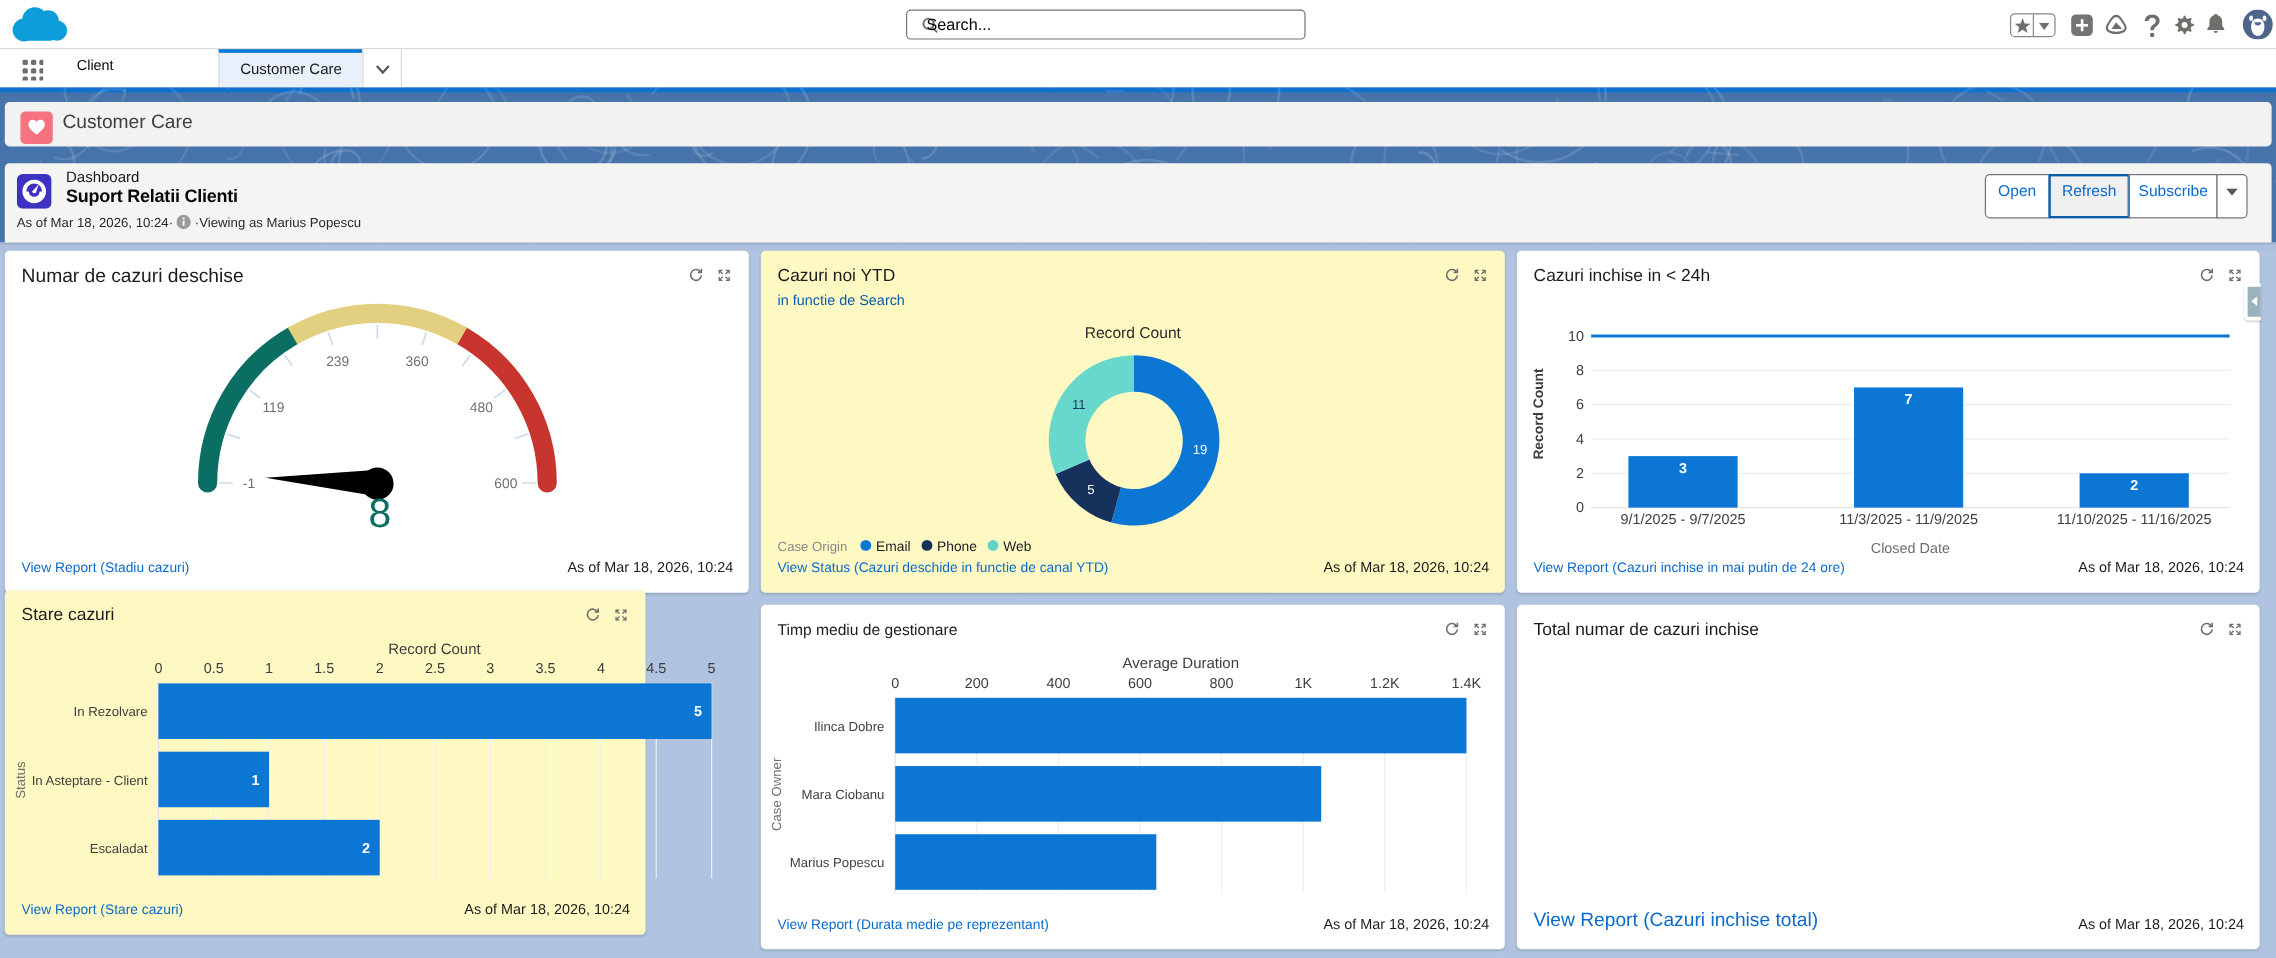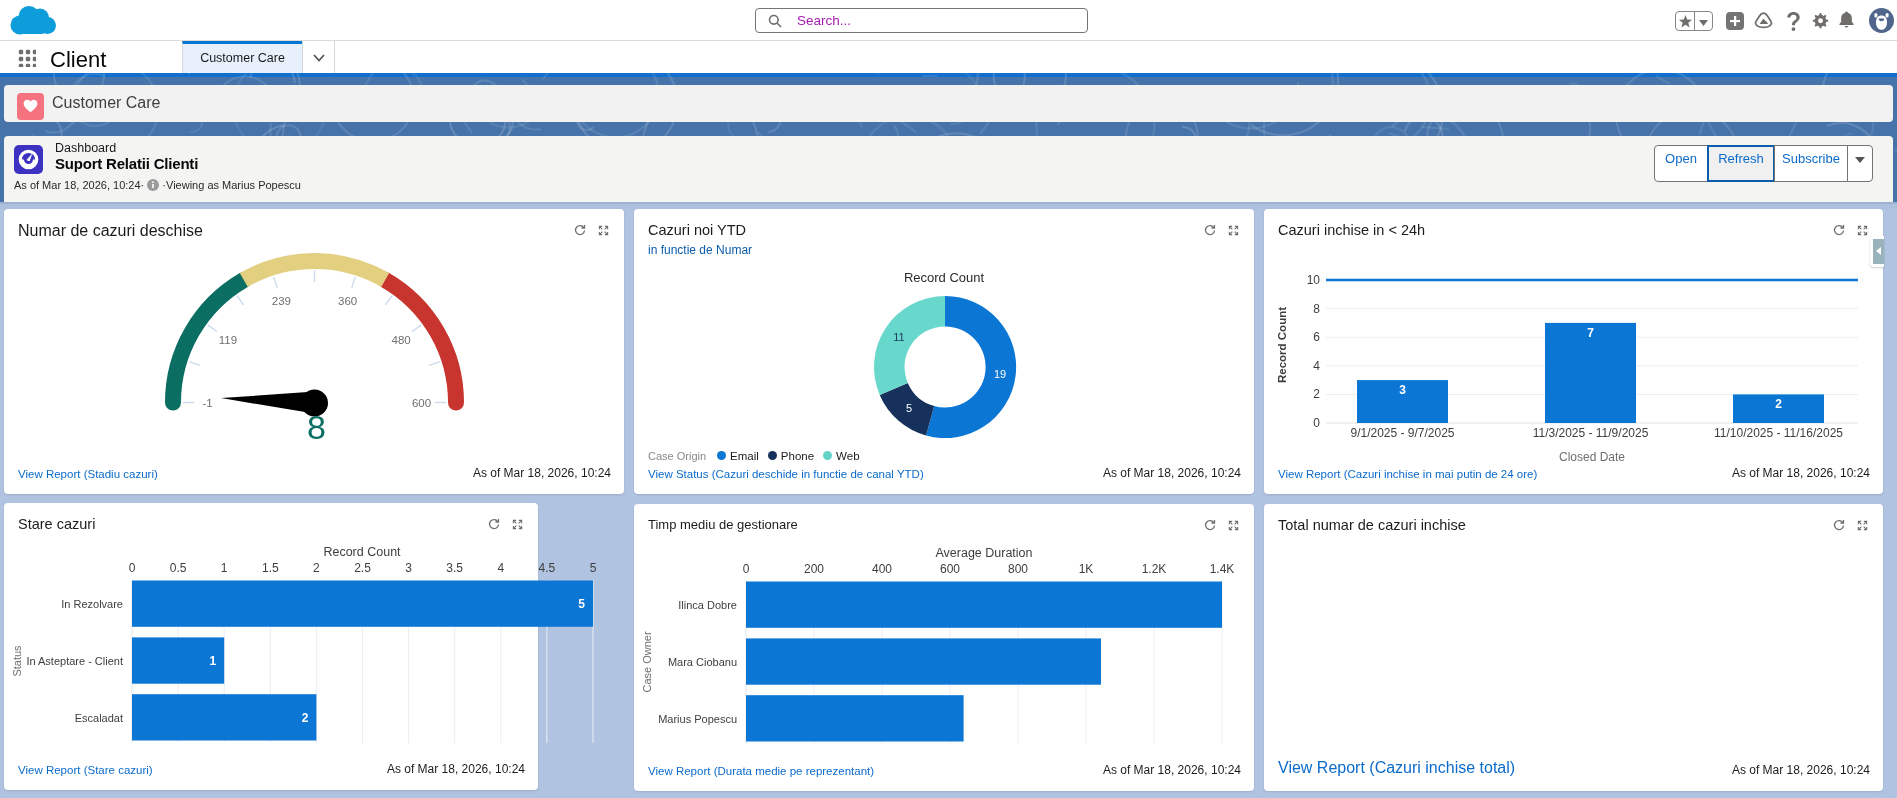--- a/index.html
+++ b/index.html
@@ -13,21 +13,21 @@
         <circle cx="32" cy="13.5" r="9"></circle>
         <circle cx="39.5" cy="21.5" r="8.5"></circle>
         <rect x="10" y="17" width="30" height="13" rx="6.5"></rect>
       </g>
     </svg></div>
 <div style="position:absolute;left:755px;top:8px;width:333px;height:25px;border:1px solid #747474;border-radius:4px;background:#fff"></div>
 <div style="position:absolute;left:768px;top:14px"><svg width="14" height="14" viewBox="0 0 14 14" fill="none" stroke="#706e6b" stroke-width="1.6">
       <circle cx="5.8" cy="5.8" r="4.3"></circle>
       <line x1="9.2" y1="9.2" x2="13" y2="13"></line>
     </svg></div>
-<div style="position:absolute;left:797px;top:13px;font-size:13.5px;color:#a21caf">Search...</div>
+<div style="position:absolute;left:772px;top:13px;font-size:13.5px;color:#000000">Search...</div>
 <div style="position:absolute;left:1675px;top:11px;width:38px;height:20px;border:1px solid #8a8886;border-radius:4px;background:#fff;display:flex">
 <div style="width:19px;border-right:1px solid #8a8886"><svg width="15" height="15" viewBox="0 0 16 16" style="margin:2px 0 0 2px">
         <path d="M8 1 L9.8 5.9 L15 6.1 L11 9.3 L12.4 14.3 L8 11.4 L3.6 14.3 L5 9.3 L1 6.1 L6.2 5.9 Z" fill="#706e6b"></path>
       </svg></div>
 <div style="width:18px"><svg width="9" height="6" viewBox="0 0 9 6" style="margin:6px 0 0 4px">
         <polygon points="0,0 9,0 4.5,6" fill="#706e6b"></polygon>
       </svg></div>
   </div>
 <div style="position:absolute;left:1726px;top:12px;width:18px;height:18px;border-radius:4px;background:#747474"><svg width="18" height="18" viewBox="0 0 18 18">
       <rect x="8" y="4" width="2.2" height="10" fill="#fff"></rect>
@@ -61,21 +61,21 @@
       <rect x="1.8" y="1.8" width="4.4" height="4.4" rx="1.3" fill="#706e6b"></rect>
       <rect x="8.8" y="1.8" width="4.4" height="4.4" rx="1.3" fill="#706e6b"></rect>
       <rect x="15.8" y="1.8" width="4.4" height="4.4" rx="1.3" fill="#706e6b"></rect>
       <rect x="1.8" y="8.8" width="4.4" height="4.4" rx="1.3" fill="#706e6b"></rect>
       <rect x="8.8" y="8.8" width="4.4" height="4.4" rx="1.3" fill="#706e6b"></rect>
       <rect x="15.8" y="8.8" width="4.4" height="4.4" rx="1.3" fill="#706e6b"></rect>
       <rect x="1.8" y="15.8" width="4.4" height="4.4" rx="1.3" fill="#706e6b"></rect>
       <rect x="8.8" y="15.8" width="4.4" height="4.4" rx="1.3" fill="#706e6b"></rect>
       <rect x="15.8" y="15.8" width="4.4" height="4.4" rx="1.3" fill="#706e6b"></rect>
     </svg></div>
-<div style="position:absolute;left:50px;top:47px;font-size:22px;color:#080707">Client</div>
+<div style="position:absolute;left:64px;top:47px;font-size:12px;color:#080707">Client</div>
 <div style="position:absolute;left:182px;top:41px;width:120px;height:32px;background:#e8f1fb;border-top:3px solid #0176d3;border-left:1px solid #d8d8d8;text-align:center;font-size:12.5px;color:#1a1a1a;line-height:28px">Customer Care</div>
 <div style="position:absolute;left:302px;top:41px;width:33px;height:32px;background:#fff;border-left:1px solid #d8d8d8;border-right:1px solid #d8d8d8"><svg width="12" height="8" viewBox="0 0 12 8" style="margin:13px 0 0 10px" fill="none" stroke="#555" stroke-width="1.8">
       <path d="M1 1 L6 6.5 L11 1"></path>
     </svg></div>
 
 <div style="position:absolute;left:0;top:73px;width:1897px;height:129px;background:#4573aa"></div>
 <div style="position:absolute;left:0;top:73px;width:1897px;height:4px;background:#1170ce"></div>
 <svg width="1897" height="132" viewBox="0 73 1897 132" style="position:absolute;left:0;top:73px">
     <path d="M633 55 A43 43 0 1 1 574 105" stroke="rgba(255,255,255,0.11)" stroke-width="2.2" fill="none"></path>
     <path d="M115 151 A12 12 0 0 1 99 136" stroke="rgba(255,255,255,0.09)" stroke-width="2.2" fill="none"></path>
@@ -270,23 +270,23 @@
       <text x="343.6" y="95.7" font-size="11.5" fill="#6e6e6e" text-anchor="middle">360</text>
       <text x="397.1" y="134.6" font-size="11.5" fill="#6e6e6e" text-anchor="middle">480</text>
       <text x="417.5" y="197.5" font-size="11.5" fill="#6e6e6e" text-anchor="middle">600</text>
       <polygon points="217.1,189.1 311.0,182.5 310.0,204.5" fill="#000"></polygon>
       <circle cx="310.5" cy="194.0" r="13.5" fill="#000"></circle>
       <text x="312.5" y="230" font-size="34" fill="#0b6e63" text-anchor="middle">8</text>
     </svg>
 <div style="position:absolute;left:14px;bottom:14px;font-size:11.5px;color:#0b6bcb">View Report (Stadiu cazuri)</div>
 <div style="position:absolute;right:13px;bottom:14px;font-size:12px;color:#1c1c1c">As of Mar 18, 2026, 10:24</div>
 </div>
-<div style="position:absolute;left:634px;top:209px;width:620px;height:285px;background:#ffffff;border-radius:4px;box-shadow:0 1px 2px rgba(0,0,0,.12)">
+<div style="position:absolute;left:634px;top:209px;width:620px;height:285px;background:#fef9c3;border-radius:4px;box-shadow:0 1px 2px rgba(0,0,0,.12)">
 <div style="position:absolute;left:14px;top:13px;font-size:14.5px;color:#1c1c1c">Cazuri noi YTD</div>
-    <div style="position:absolute;left:14px;top:34px;font-size:12px;color:#0b5cab">in functie de Numar</div>
+    <div style="position:absolute;left:14px;top:34px;font-size:12px;color:#0b5cab">in functie de Search</div>
 <div style="position:absolute;right:38px;top:13px"><svg width="12" height="12" viewBox="0 0 24 24" fill="none" stroke="#706e6b" stroke-width="2.6">
         <path d="M20 8 A9 9 0 1 0 21 13" fill="none"></path>
         <path d="M15 8 L21 8 L21 2" fill="none"></path>
       </svg></div>
 <div style="position:absolute;right:15px;top:13px"><svg width="11" height="11" viewBox="0 0 24 24" stroke="#706e6b" stroke-width="2.4" fill="none">
         <path d="M3 9 L3 3 L9 3 M15 3 L21 3 L21 9 M21 15 L21 21 L15 21 M9 21 L3 21 L3 15"></path>
         <path d="M3 3 L9.5 9.5 M21 3 L14.5 9.5 M21 21 L14.5 14.5 M3 21 L9.5 14.5"></path>
       </svg></div>
 <div style="position:absolute;left:0;top:61px;width:620px;text-align:center;font-size:13px;color:#2b2b2b">Record Count</div>
     <svg width="620" height="287" viewBox="0 0 620 287" style="position:absolute;left:0;top:0">
@@ -332,21 +332,21 @@
       <text x="56" y="75.0" font-size="12" fill="#3e3e3c" text-anchor="end">10</text>
       <text x="138.5" y="228" font-size="12" fill="#3e3e3c" text-anchor="middle">9/1/2025 - 9/7/2025</text>
       <text x="326.5" y="228" font-size="12" fill="#3e3e3c" text-anchor="middle">11/3/2025 - 11/9/2025</text>
       <text x="514.5" y="228" font-size="12" fill="#3e3e3c" text-anchor="middle">11/10/2025 - 11/16/2025</text>
       <text x="328" y="252" font-size="12" fill="#706e6b" text-anchor="middle">Closed Date</text>
       <text x="22" y="136" font-size="11.5" font-weight="bold" fill="#3e3e3c" text-anchor="middle" transform="rotate(-90 22 136)">Record Count</text>
     </svg>
 <div style="position:absolute;left:14px;bottom:14px;font-size:11.5px;color:#0b6bcb">View Report (Cazuri inchise in mai putin de 24 ore)</div>
 <div style="position:absolute;right:13px;bottom:14px;font-size:12px;color:#1c1c1c">As of Mar 18, 2026, 10:24</div>
 </div>
-<div style="position:absolute;left:4px;top:503px;width:534px;height:287px;background:#ffffff;border-radius:4px;box-shadow:0 1px 2px rgba(0,0,0,.12)">
+<div style="position:absolute;left:4px;top:492px;width:534px;height:287px;background:#fef9c3;border-radius:4px;box-shadow:0 1px 2px rgba(0,0,0,.12)">
 <div style="position:absolute;left:14px;top:13px;font-size:14.5px;color:#1c1c1c">Stare cazuri</div>
 <div style="position:absolute;right:38px;top:13px"><svg width="12" height="12" viewBox="0 0 24 24" fill="none" stroke="#706e6b" stroke-width="2.6">
         <path d="M20 8 A9 9 0 1 0 21 13" fill="none"></path>
         <path d="M15 8 L21 8 L21 2" fill="none"></path>
       </svg></div>
 <div style="position:absolute;right:15px;top:13px"><svg width="11" height="11" viewBox="0 0 24 24" stroke="#706e6b" stroke-width="2.4" fill="none">
         <path d="M3 9 L3 3 L9 3 M15 3 L21 3 L21 9 M21 15 L21 21 L15 21 M9 21 L3 21 L3 15"></path>
         <path d="M3 3 L9.5 9.5 M21 3 L14.5 9.5 M21 21 L14.5 14.5 M3 21 L9.5 14.5"></path>
       </svg></div>
 <svg width="620" height="287" viewBox="0 0 620 287" style="position:absolute;left:0;top:0">

